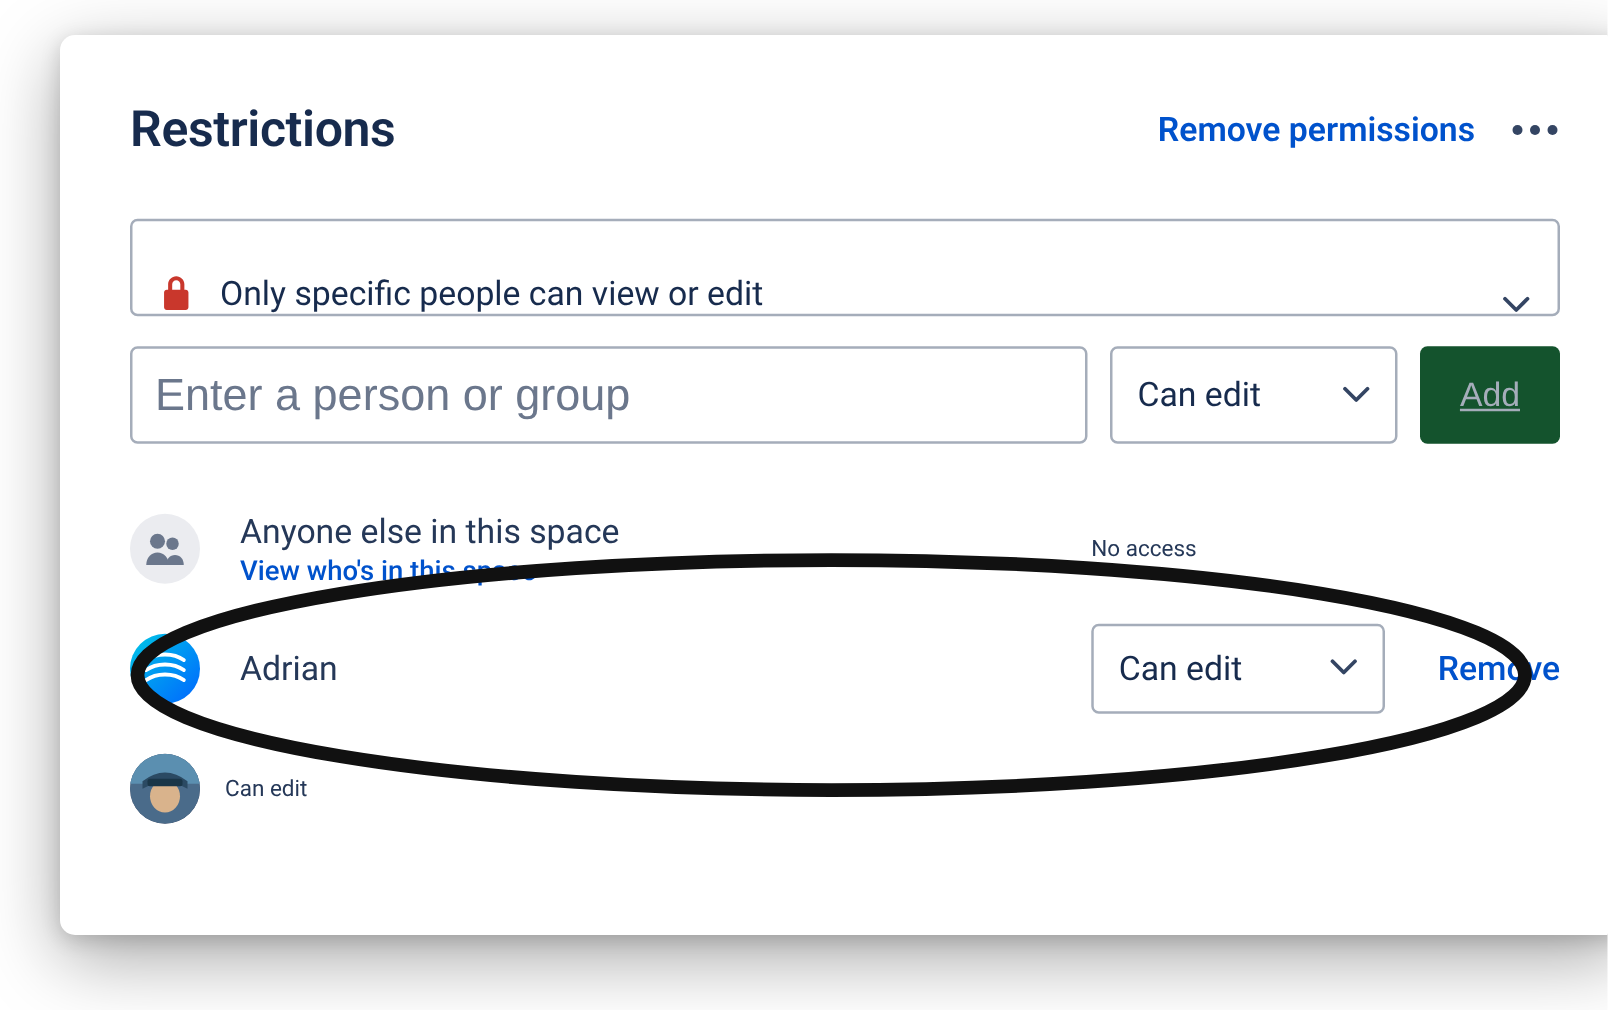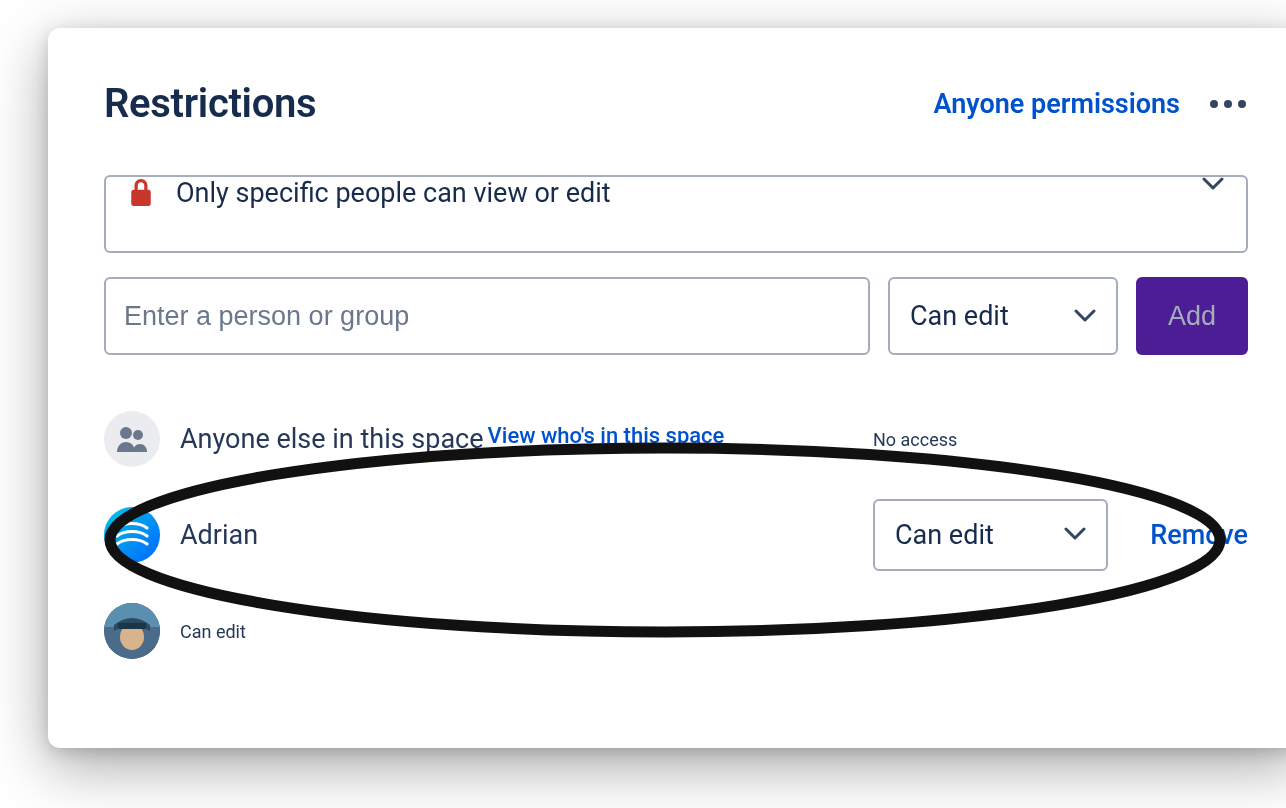--- a/index.html
+++ b/index.html
@@ -46,21 +46,21 @@
     cursor: pointer;
   }
   .more-icon {
     cursor: pointer;
     color: #344563;
     display: flex;
     align-items: center;
   }
   .restriction-select {
     display: flex;
-    align-items: flex-start;
+    align-items: flex-end;
     border: 2px solid #A5ADBA;
     border-radius: 6px;
     height: 78px;
     padding: 0 22px;
     cursor: pointer;
     margin-bottom: 24px;
   }
   .restriction-select .lock {
     color: #BF2600;
     margin-right: 22px;
@@ -79,21 +79,21 @@
   .add-row {
     display: flex;
     gap: 18px;
     margin-bottom: 36px;
   }
   .person-input {
     flex: 1;
     border: 2px solid #A5ADBA;
     border-radius: 6px;
     height: 78px;
-    font-size: 27px;
+    font-size: 36px;
     padding: 0 18px;
     color: #344563;
     outline: none;
   }
   .person-input::placeholder { color: #6B778C; }
   .perm-select {
     display: flex;
     align-items: center;
     border: 2px solid #A5ADBA;
     border-radius: 6px;
@@ -103,28 +103,29 @@
     min-width: 230px;
     justify-content: space-between;
     gap: 24px;
   }
   .perm-select .label {
     font-size: 27px;
     color: #172B4D;
   }
   .perm-select .chev { color: #344563; display:flex; }
   .add-btn {
-    background: #4c1d95;
+    background: #14532d;
     border: none;
     border-radius: 6px;
     height: 78px;
     padding: 0 32px;
     font-size: 27px;
     color: #A5ADBA;
     cursor: default;
+    text-decoration: underline;
   }
   .list {
     display: flex;
     flex-direction: column;
   }
   .row {
     display: flex;
     align-items: center;
     min-height: 96px;
     gap: 20px;
@@ -145,22 +146,23 @@
     background: linear-gradient(135deg, #00C7E6 0%, #0065FF 100%);
   }
   .avatar.user {
     background: radial-gradient(circle at 30% 30%, #6B778C, #253858);
     position: relative;
     overflow: hidden;
   }
   .row .info {
     flex: 1;
     display: flex;
-    flex-direction: row;
+    flex-direction: column;
     gap: 4px;
+    margin-left: 12px;
   }
   .row .name {
     font-size: 27px;
     color: #253858;
   }
   .row .sublink {
     font-size: 22px;
     color: #0052CC;
     font-weight: 500;
     cursor: pointer;
@@ -203,21 +205,21 @@
   }
 </style>
 </head>
 <body>
 
 <div class="dialog">
 
   <div class="header-row">
     <div class="title">Restrictions</div>
     <div class="header-actions">
-      <div class="inspect-link">Anyone permissions</div>
+      <div class="inspect-link">Remove permissions</div>
       <div class="more-icon">
         <svg width="40" height="12" viewBox="0 0 40 12">
           <circle cx="6" cy="6" r="4" fill="#344563"></circle>
           <circle cx="20" cy="6" r="4" fill="#344563"></circle>
           <circle cx="34" cy="6" r="4" fill="#344563"></circle>
         </svg>
       </div>
     </div>
   </div>
 

